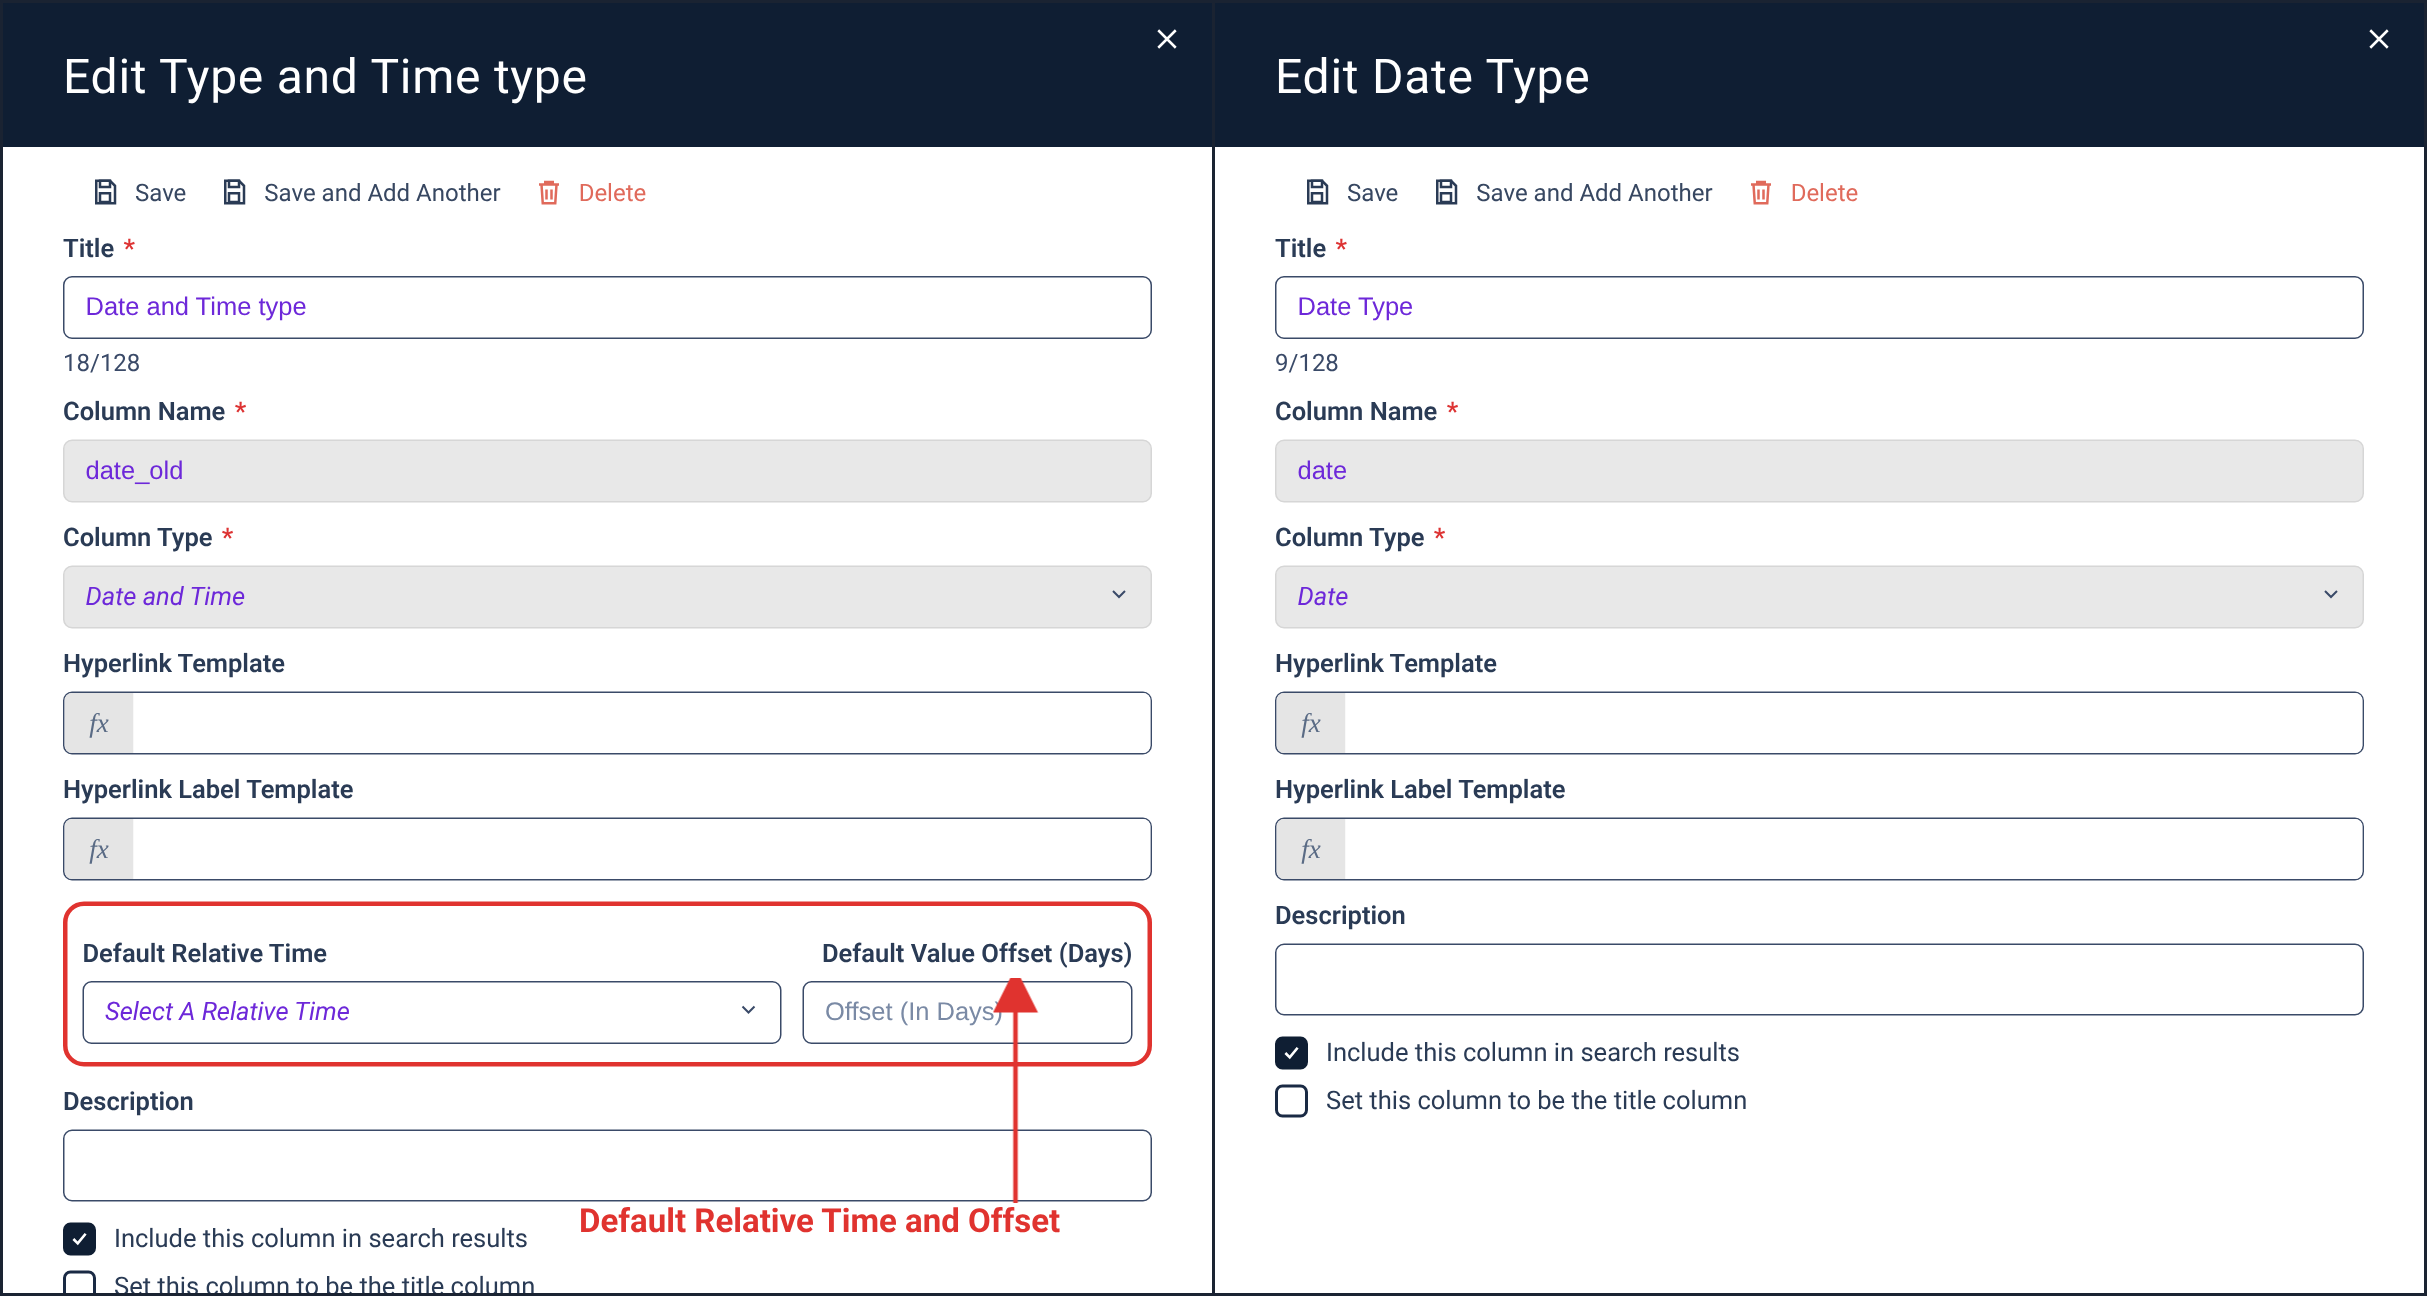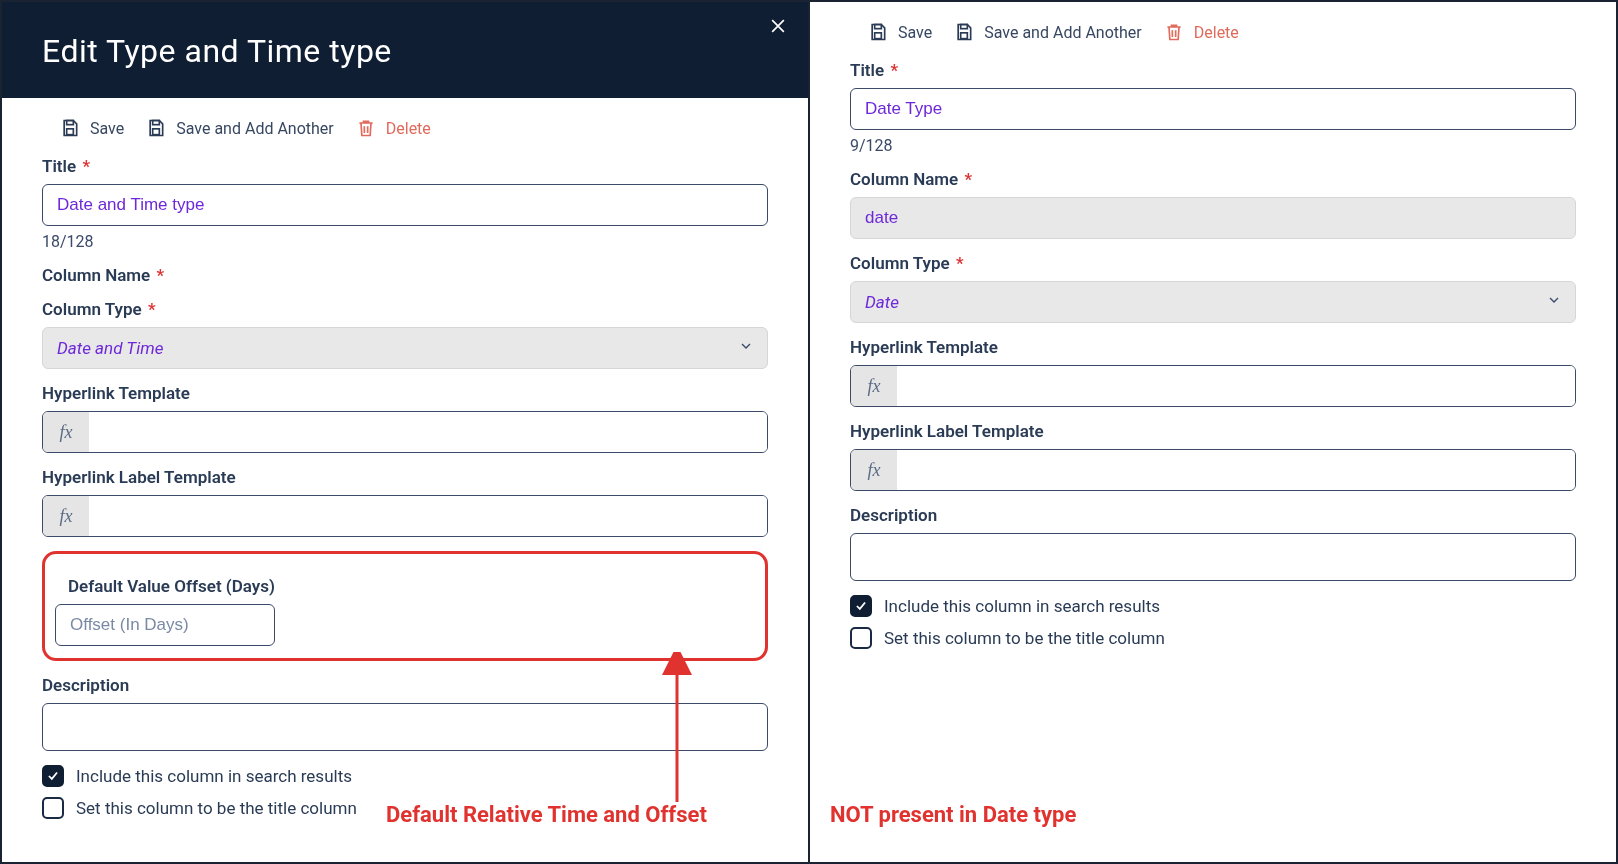--- a/index.html
+++ b/index.html
@@ -212,20 +212,21 @@
           </svg>
         <span>Delete</span>
       </span>
     </div>
 
     <label class="label"><span>Title</span> <span class="req">*</span></label>
     <input class="input" value="Date and Time type" style="">
     <div class="counter">18/128</div>
 
     <label class="label"><span>Column Name</span> <span class="req">*</span></label>
+    <input class="input readonly" readonly="" value="date_old" style="">
 
     <label class="label"><span>Column Type</span> <span class="req">*</span></label>
     <div class="select-wrap">
       <div class="input readonly" style="padding-right:40px;"><span>Date and Time</span></div>
       <span class="chev"><svg width="16" height="16" viewBox="0 0 24 24" fill="none" stroke="currentColor" stroke-width="2">
             <path d="M6 9l6 6 6-6"></path>
           </svg></span>
     </div>
 
     <label class="label">Hyperlink Template</label>
@@ -235,20 +236,29 @@
     </div>
 
     <label class="label">Hyperlink Label Template</label>
     <div class="fx-row">
       <div class="fx-prefix">fx</div>
       <input class="fx-input" value="" style="">
     </div>
 
     <div class="highlight-box">
       <div class="twocol">
+        <div class="col">
+          <label class="label">Default Relative Time</label>
+          <div class="select-wrap">
+            <div class="input" style="padding-right:40px;"><span>Select A Relative Time</span></div>
+            <span class="chev"><svg width="16" height="16" viewBox="0 0 24 24" fill="none" stroke="currentColor" stroke-width="2">
+                  <path d="M6 9l6 6 6-6"></path>
+                </svg></span>
+          </div>
+        </div>
         <div class="col narrow">
           <label class="label" style="text-align:right;">Default Value Offset (Days)</label>
           <input class="input" placeholder="Offset (In Days)" style="">
         </div>
       </div>
     </div>
 
     <label class="label">Description</label>
     <input class="input description-box" value="" style="">
 
@@ -271,20 +281,28 @@
         <marker id="ah1" markerWidth="10" markerHeight="10" refX="5" refY="5" orient="auto">
           <path d="M0,0 L10,5 L0,10 z" fill="#e0332f"></path>
         </marker>
       </defs>
     <line x1="20" y1="150" x2="20" y2="8" stroke="#e0332f" stroke-width="3" marker-end="url(#ah1)"></line>
   </svg>
   <div class="annotation" style="left:384px; top:800px;">Default Relative Time and Offset</div>
 </div>
 
 <div class="panel">
+  <div class="header">
+    <div class="close-x">
+      <svg viewBox="0 0 24 24" width="20" height="20" stroke="currentColor" fill="none" stroke-width="2">
+          <path d="M5 5 L19 19 M19 5 L5 19"></path>
+        </svg>
+    </div>
+    <h1>Edit Date Type</h1>
+  </div>
   <div class="body">
 
     <div class="actions">
       <span class="action">
         <svg class="icon-sz" viewBox="0 0 24 24" fill="none" stroke="#2a3b55" stroke-width="2">
             <path d="M5 3h11l4 4v14H5z"></path>
             <rect x="8" y="3" width="8" height="5"></rect>
             <rect x="8" y="13" width="8" height="7"></rect>
           </svg>
         <span>Save</span>
@@ -342,14 +360,13 @@
           </svg>
       </span>
       <span>Include this column in search results</span>
     </div>
     <div class="check-row">
       <span class="checkbox"></span>
       <span>Set this column to be the title column</span>
     </div>
   </div>
 
-  <div class="annotation" style="left:20px; top:800px;">NOT present in Date type</div>
 </div>
 
 </body></html>

